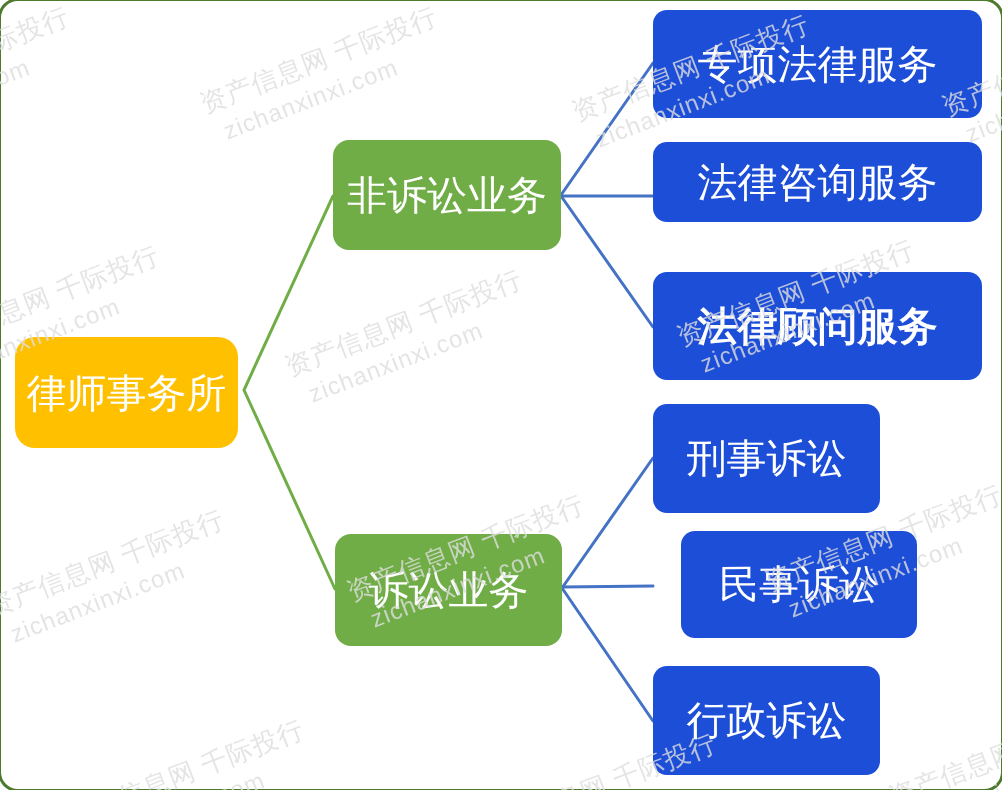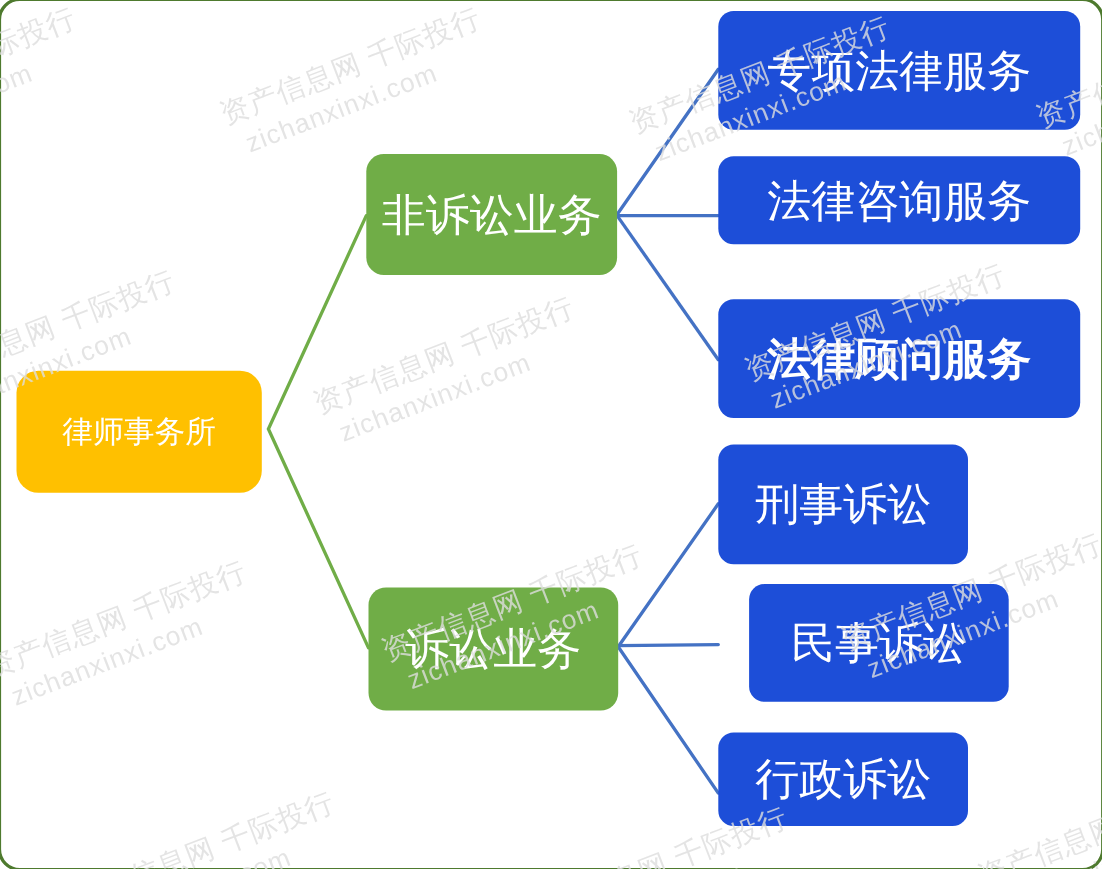--- a/index.html
+++ b/index.html
@@ -14,32 +14,32 @@
     position:absolute;left:-2px;top:-2px;right:-2px;bottom:-2px;
     border:3px solid #4e7a2e;border-radius:20px;pointer-events:none;z-index:1;
   }
   svg.connectors{position:absolute;left:0;top:0;z-index:2;}
   .node{
     position:absolute;display:flex;flex-direction:column;align-items:center;justify-content:center;
     color:#ffffff;z-index:3;text-align:center;
   }
   .root{
     left:15px;top:337px;width:223px;height:111px;background:#FFC000;
-    border-radius:20px;font-size:28px;line-height:52px;
+    border-radius:20px;font-size:40px;line-height:52px;
   }
   .branch{background:#70AD47;border-radius:16px;font-size:40px;}
   .branch.b-top{left:333px;top:140px;width:228px;height:110px;}
   .branch.b-bot{left:335px;top:534px;width:227px;height:112px;}
   .leaf{background:#1d4ed8;border-radius:14px;font-size:40px;}
   .leaf.l1{left:653px;top:10px;width:329px;height:108px;}
   .leaf.l2{left:653px;top:142px;width:329px;height:80px;}
   .leaf.l3{left:653px;top:272px;width:329px;height:108px;font-weight:bold;}
   .leaf.l4{left:653px;top:404px;width:227px;height:109px;}
   .leaf.l5{left:681px;top:531px;width:236px;height:107px;}
-  .leaf.l6{left:653px;top:666px;width:227px;height:85px;}
+  .leaf.l6{left:653px;top:666px;width:227px;height:109px;}
   
   .wm{
     position:absolute;z-index:6;pointer-events:none;white-space:nowrap;
     color:#dedede;opacity:.8;transform:rotate(-21deg);transform-origin:140px 40px;
     line-height:30px;
   }
   .wm .l1{font-size:26px;letter-spacing:1px;display:block;}
   .wm .l2{font-size:24px;letter-spacing:1px;display:block;padding-left:12px;margin-top:4px;}
 </style>
 </head>

